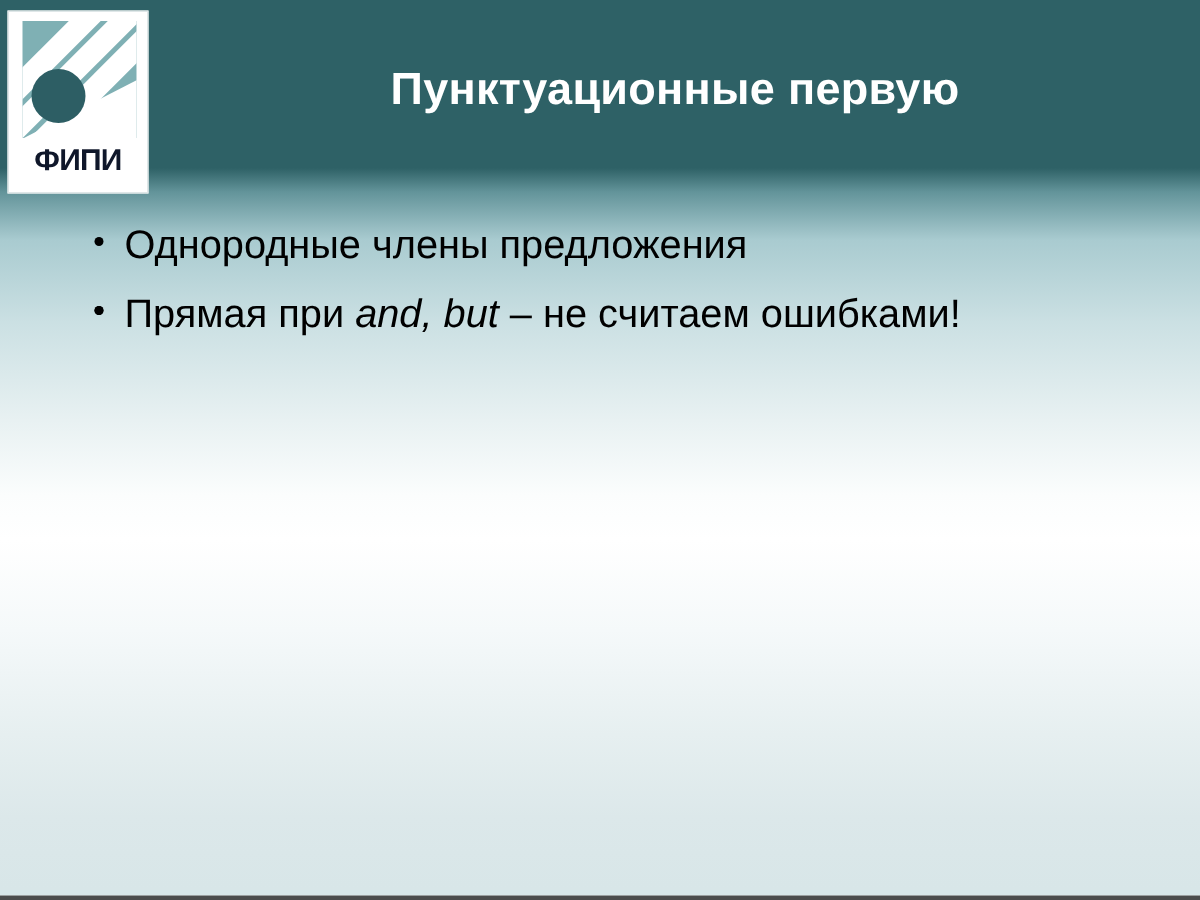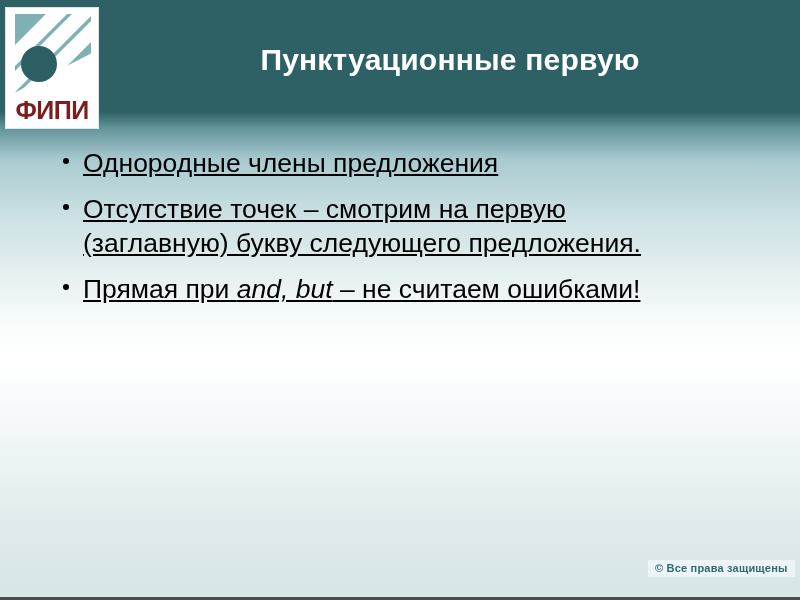--- a/index.html
+++ b/index.html
@@ -107,43 +107,42 @@
     height: 36px;
     border-radius: 50%;
     background: #2d5e64;
   }
   .logo-text {
     position: absolute;
     left: 0;
     right: 0;
     top: 88px;
     text-align: center;
-    font-size: 25px;
+    font-size: 20px;
     font-weight: bold;
-    color: #7f1d1d;
+    color: #0f172a;
     letter-spacing: -0.5px;
     font-family: "Liberation Sans", "DejaVu Sans", sans-serif;
   }
 
   
   .content {
     position: absolute;
     left: 58px;
     top: 146px;
     width: 700px;
   }
   .bullet-item {
     position: relative;
     padding-left: 25px;
     margin-bottom: 12px;
     color: #000000;
     font-size: 26.5px;
     line-height: 34px;
     max-width: 600px;
-    text-decoration: underline;
   }
   .bullet-item .dot {
     position: absolute;
     left: 5px;
     top: 12px;
     width: 6px;
     height: 6px;
     border-radius: 50%;
     background: #000000;
   }
@@ -190,25 +189,23 @@
 
     <div class="bullet-item">
       <span class="dot"></span>
       <span>Однородные члены предложения</span>
     </div>
 
 
 
     <div class="bullet-item">
       <span class="dot"></span>
-      <span>Отсутствие точек – смотрим на первую (заглавную) букву следующего предложения.</span>
     </div>
 
     <div class="bullet-item">
       <span class="dot"></span>
       <span>Прямая при </span><span class="em">and, but</span><span> – не считаем ошибками!</span>
     </div>
 
   </div>
 
-  <div class="footer-badge">© Все права защищены</div>
 
 </div>
 
 </body></html>

